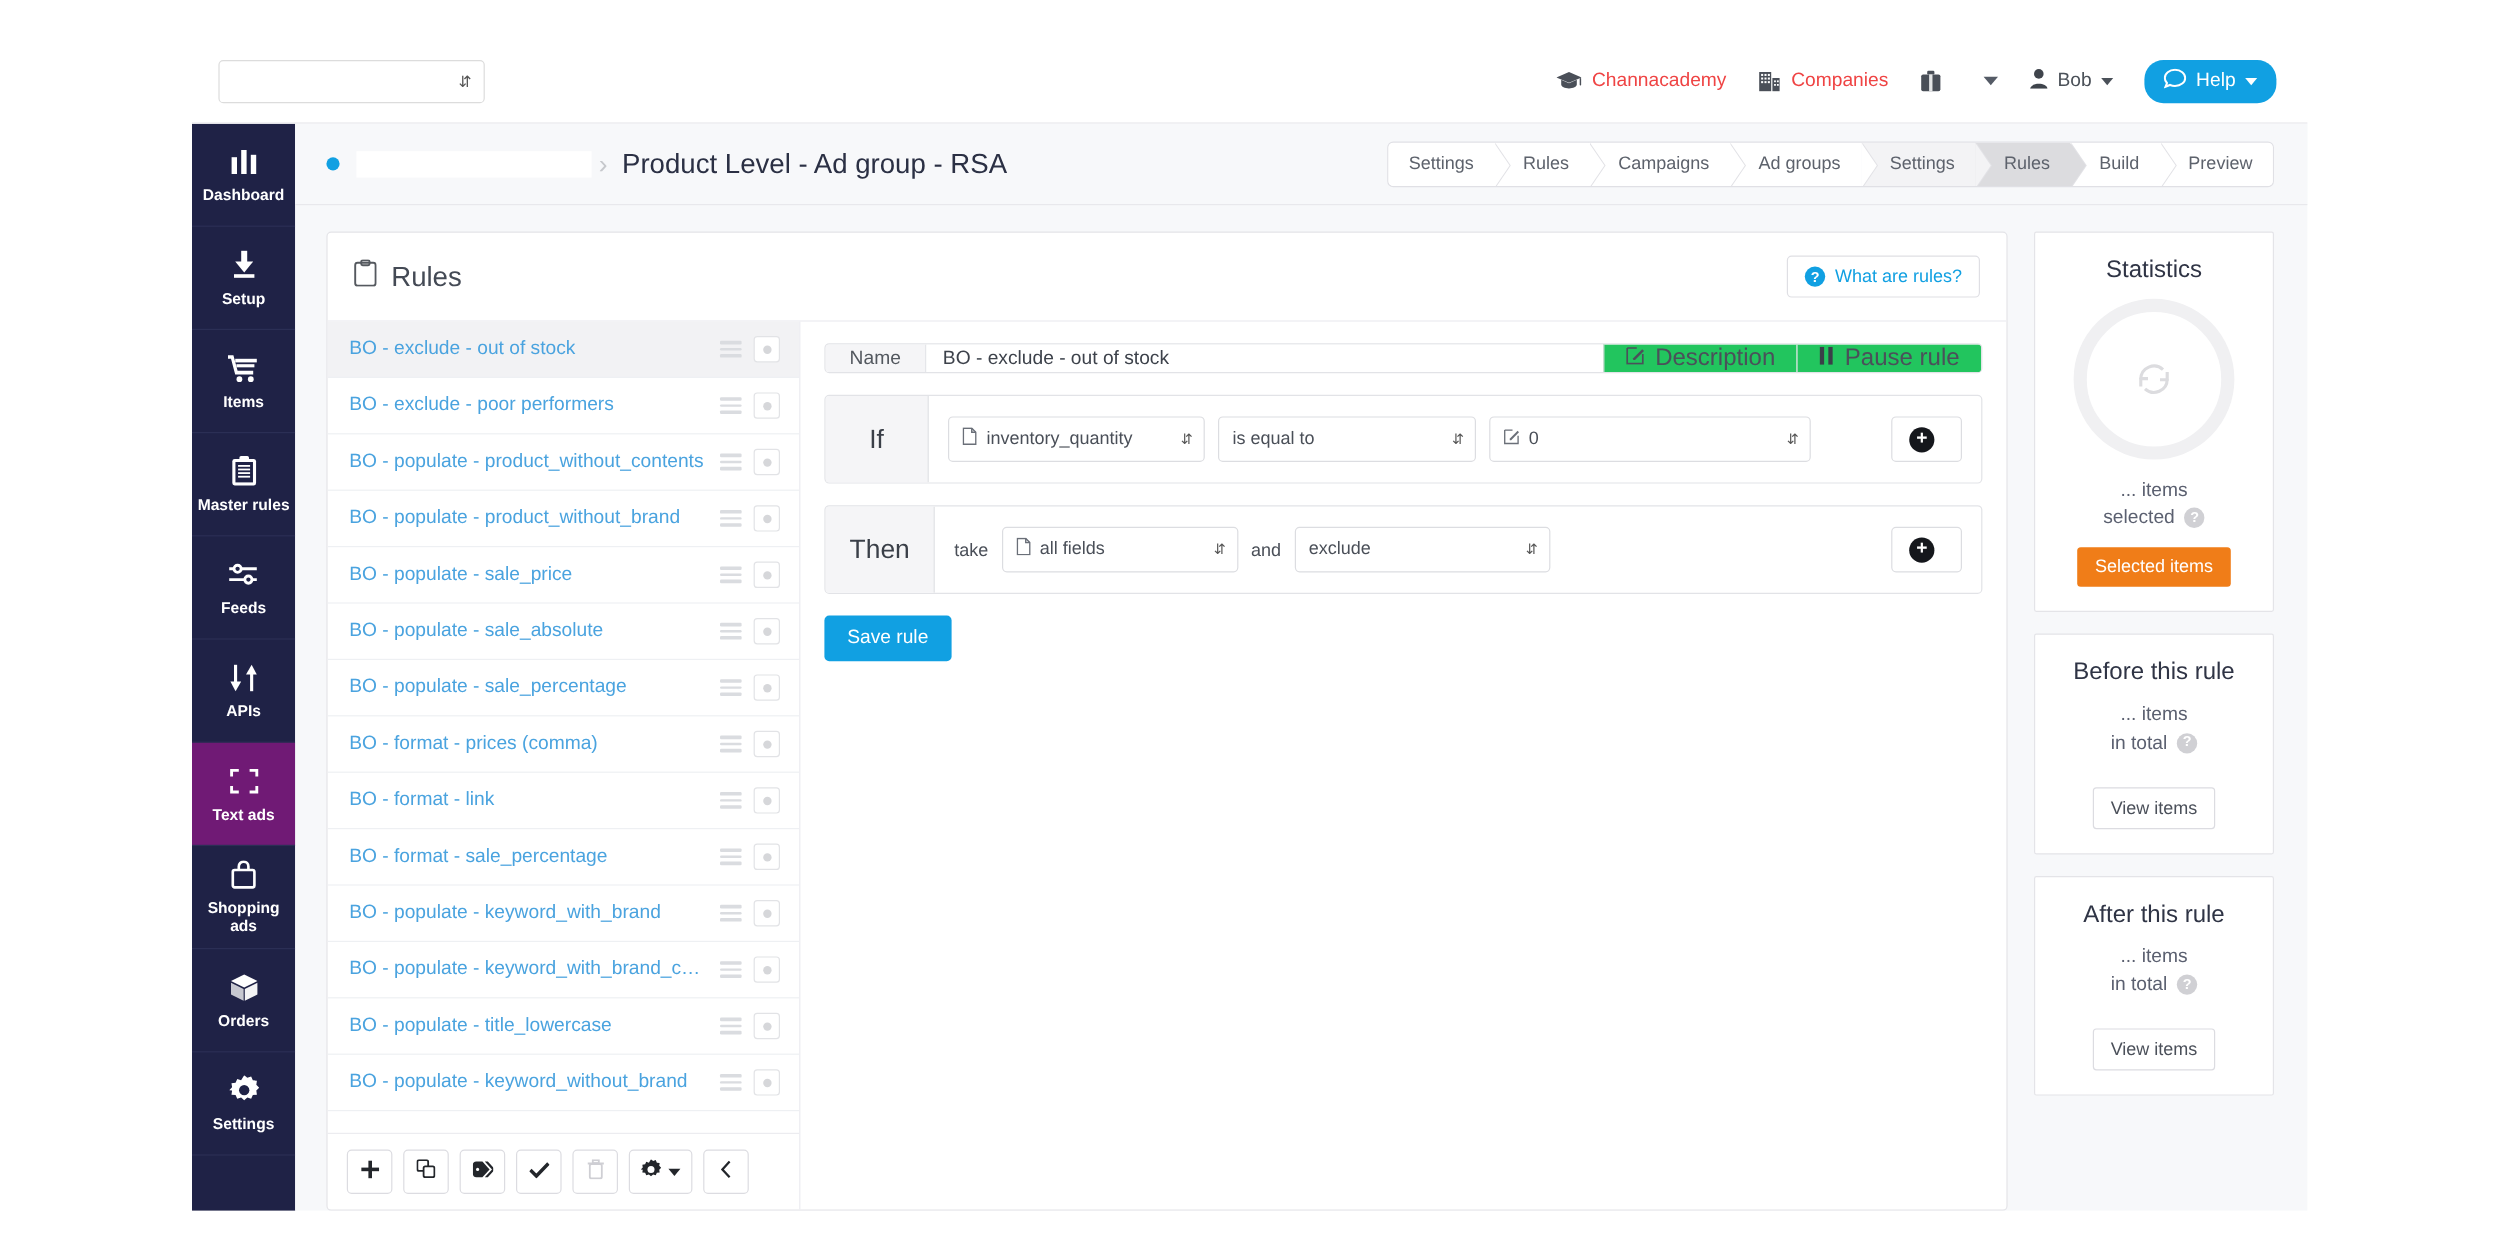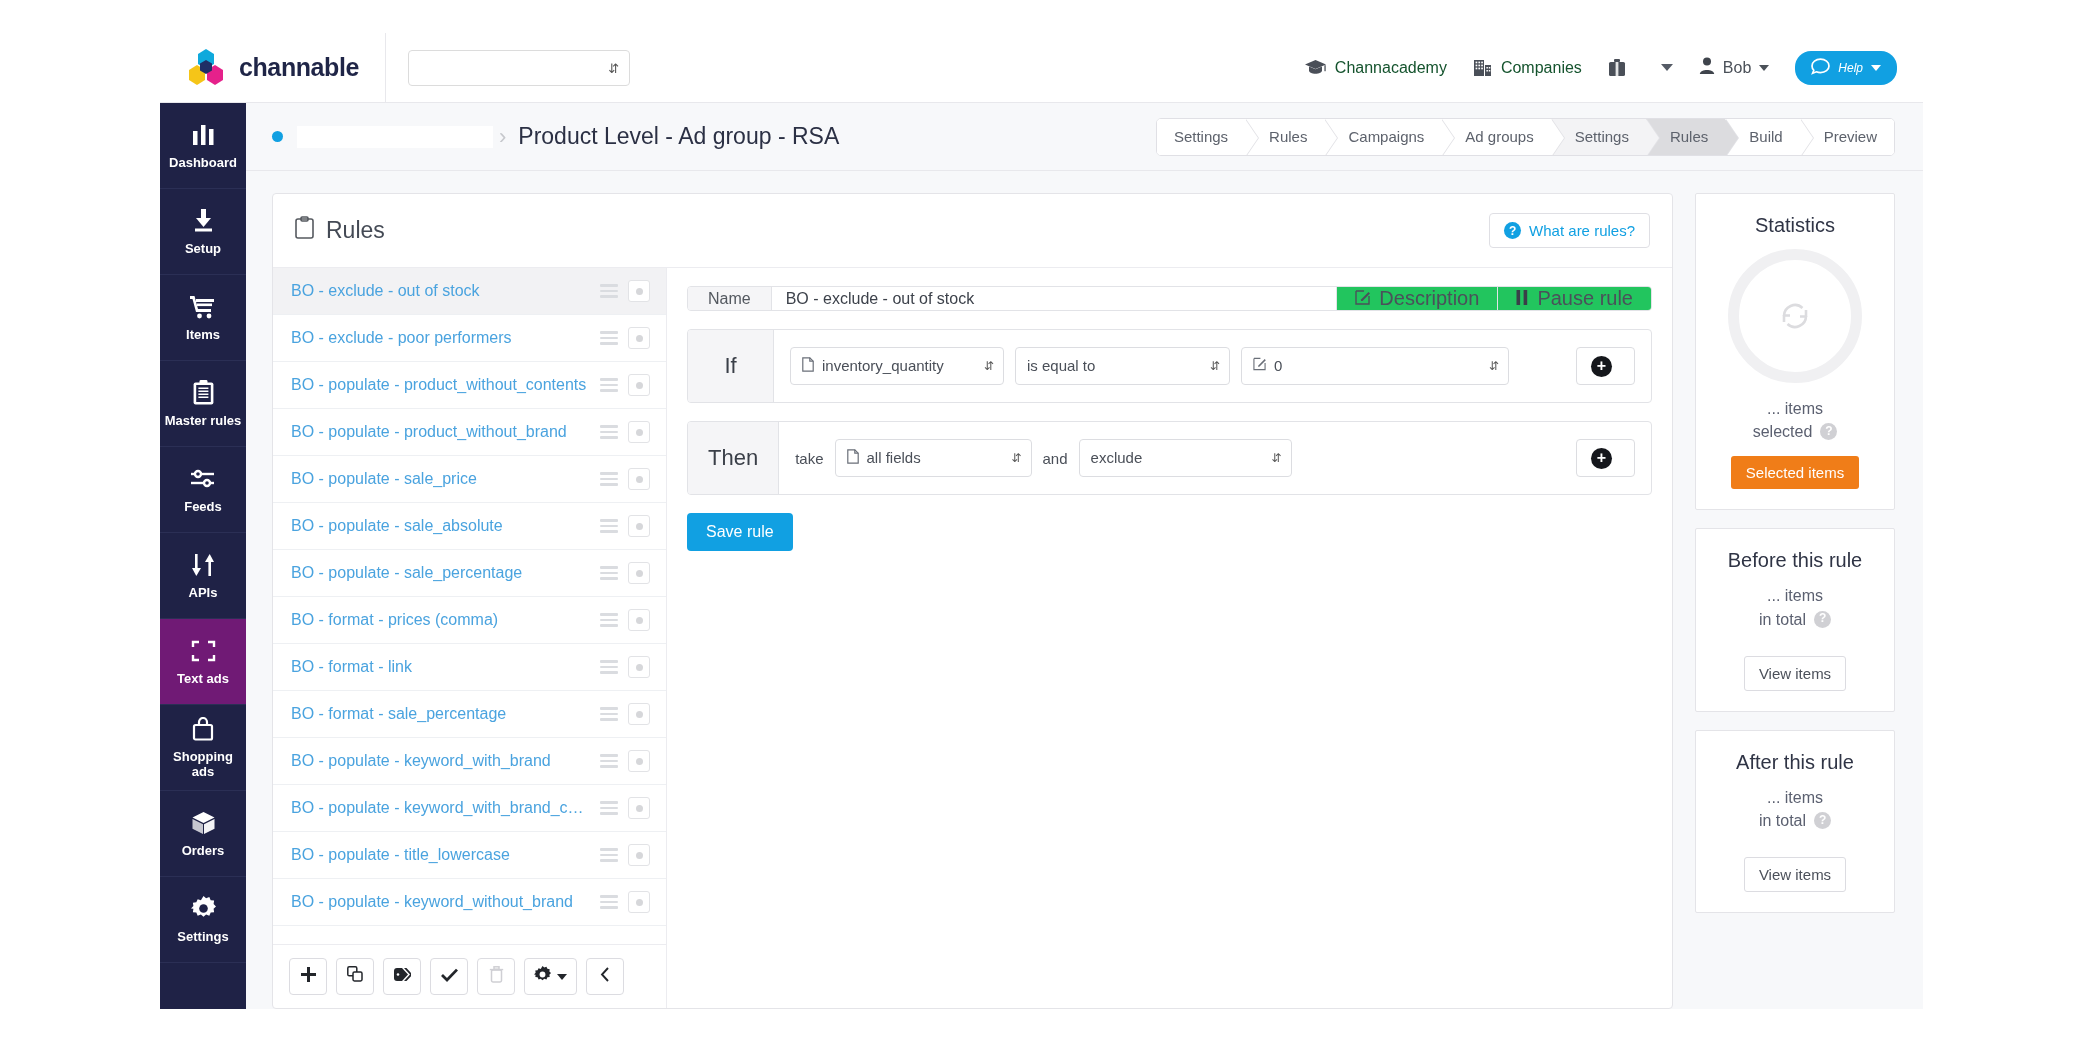--- a/index.html
+++ b/index.html
@@ -51,37 +51,36 @@
     position: absolute; right: 10px; top: 50%; transform: translateY(-50%);
     color: #555; font-size: 13px; line-height: 1;
   }
   .topbar-right {
     margin-left: auto;
     display: flex; align-items: center; gap: 26px;
     padding-right: 26px;
   }
   .tb-link {
     display: flex; align-items: center; gap: 9px;
-    font-size: 16px; color: #14532d; white-space: nowrap;
+    font-size: 16px; color: #ef4444; white-space: nowrap;
   }
   .tb-icon { color: #4a4f58; display: flex; align-items: center; }
   .caret-down {
     width: 0; height: 0;
     border-left: 6px solid transparent; border-right: 6px solid transparent;
     border-top: 7px solid #555b66;
   }
   .user-chip { display: flex; align-items: center; gap: 8px; font-size: 16px; color: #4b5159; }
   .help-btn {
     display: flex; align-items: center; gap: 8px;
     background: #11a0e2; color: #fff;
     border-radius: 16px;
     padding: 7px 16px;
-    font-size: 12px;
+    font-size: 16px;
     white-space: nowrap;
-    font-style: italic;
   }
   .help-btn .caret-down { border-top-color: #fff; border-left-width: 5px; border-right-width: 5px; border-top-width: 6px;}
 
   
   .body-row { display: flex; height: 906px; }
 
   .sidebar {
     width: 86px;
     background: #1f2246;
     flex: 0 0 86px;
@@ -373,31 +372,20 @@
     padding: 8px 14px;
     font-size: 15px;
   }
 </style>
 </head>
 <body>
 
 <div class="app-window">
 
   <div class="topbar">
-    <div class="brand">
-      <span class="logo-hex">
-        <svg width="40" height="40" viewBox="0 0 40 40">
-          <polygon points="20,1 28,6 28,16 20,21 12,16 12,6" fill="#0fa9dc"></polygon>
-          <polygon points="11,17 19,22 19,32 11,37 3,32 3,22" fill="#f5c518"></polygon>
-          <polygon points="29,17 37,22 37,32 29,37 21,32 21,22" fill="#e5218b"></polygon>
-          <polygon points="20,12 26,15.5 26,22.5 20,26 14,22.5 14,15.5" fill="#1f2f66"></polygon>
-        </svg>
-      </span>
-      <span class="brand-name">channable</span>
-    </div>
 
     <div class="company-select">
       <span class="sel-arrows">⇵</span>
     </div>
 
     <div class="topbar-right">
       <div class="tb-link">
         <span class="tb-icon">
           <svg width="21" height="16" viewBox="0 0 21 16" fill="#4a4f58">
             <path d="M10.5 0 L21 4.5 L10.5 9 L0 4.5 Z"></path>

